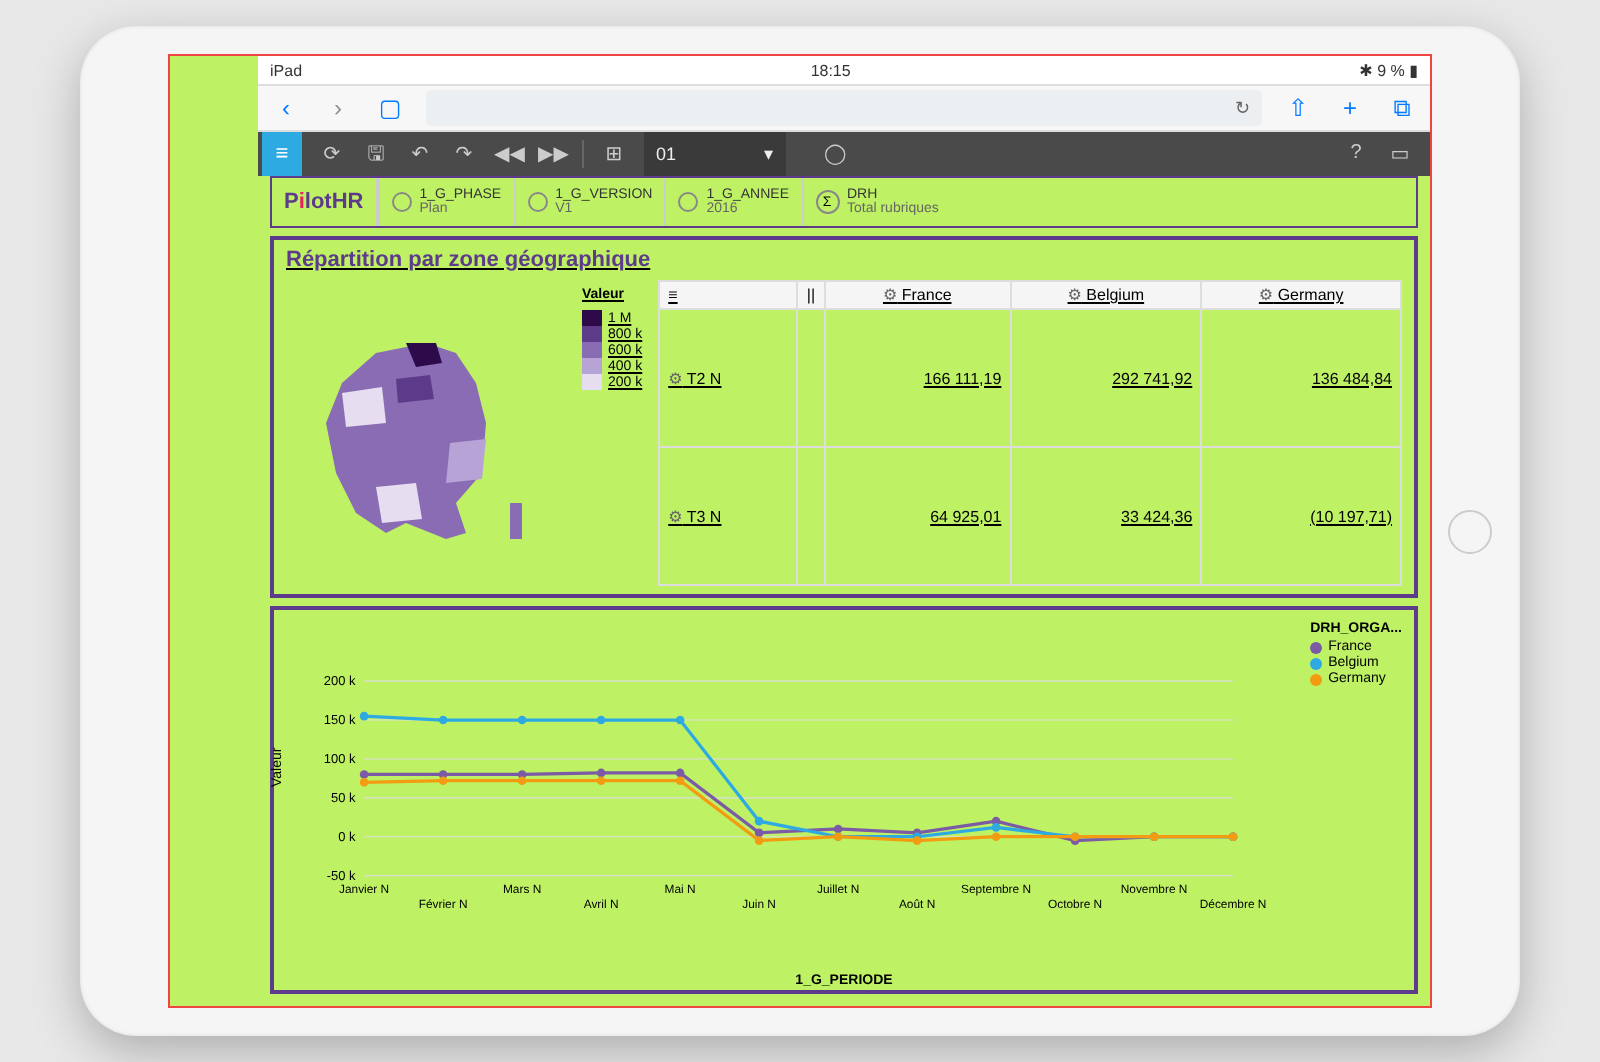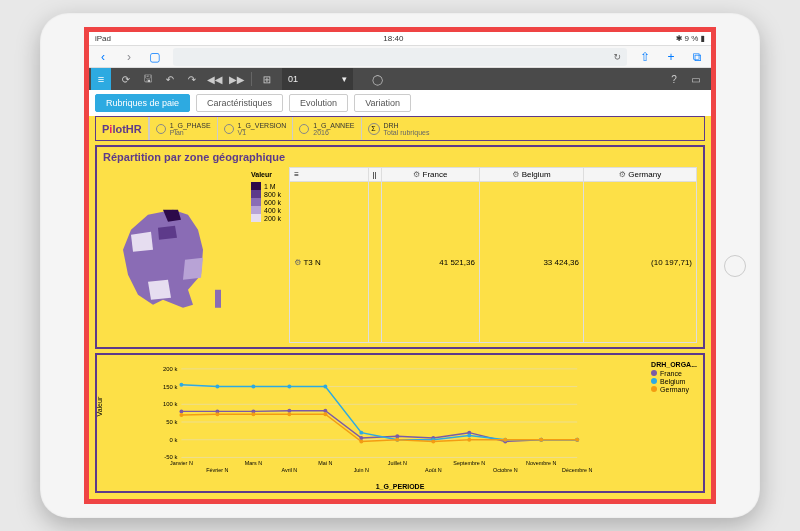--- a/index.html
+++ b/index.html
@@ -27,25 +27,26 @@
     top: 50%;
     transform: translateY(-50%);
     width: 22px;
     height: 22px;
     border: 1px solid #ccc;
     border-radius: 50%;
   }
   .screen {
     width: 100%;
     height: 100%;
-    background: #fde047;
-    border: 5px solid #ef4444;
+    background: #bef264;
+    border: 1px solid #ef4444;
     display: flex;
     flex-direction: column;
     overflow: hidden;
+    padding-left: 44px;
   }
   .status-bar {
     height: 14px;
     background: #fff;
     display: flex;
     align-items: center;
     justify-content: space-between;
     padding: 0 6px;
     font-size: 8px;
     color: #333;
@@ -100,21 +101,21 @@
   .logo .p{color:#5d3a8a} .logo .i{color:#e91e63;} .logo .lot{color:#5d3a8a} .logo .hr{color:#5d3a8a}
   .analyse { background:#5d3a8a; color:#fff; display:flex; align-items:center; padding:0 10px; font-size:9px; }
   .fbox { display:flex; align-items:center; padding:0 6px; border-left:1px solid #ccc; gap:4px; }
   .fbox .ring { width:10px; height:10px; border:1.5px solid #888; border-radius:50%; flex-shrink:0; }
   .fbox .sigma { width:12px; height:12px; border:1.5px solid #888; border-radius:50%; flex-shrink:0; display:flex;align-items:center;justify-content:center;font-size:7px; }
   .fbox .txt { display:flex; flex-direction:column; line-height:1; }
   .fbox .k { font-size:7px; color:#333; }
   .fbox .v { font-size:7px; color:#666; }
   .panel1 {
     margin:4px 6px 0 6px; border:2px solid #5d3a8a; padding:4px 6px;
-    display:flex; flex-direction:column; height:212px;
+    display:flex; flex-direction:column; height:181px;text-decoration:underline;
   }
   .panel1 h3 { font-size:11px; color:#5d3a8a; font-weight:bold; margin-bottom:4px; }
   .p1-body { display:flex; flex:1; gap:8px; }
   .map-area { position:relative; width:140px; }
   .map-svg { width:100%; height:100%; }
   .legend { display:flex; flex-direction:column; gap:2px; font-size:7px; padding-top:4px; }
   .legend-title { font-weight:bold; font-size:7px; margin-bottom:2px;}
   .lg-row { display:flex; align-items:center; gap:3px; }
   .lg-sw { width:10px; height:8px; }
   .tbl { flex:1; font-size:8px; border-collapse:collapse; }
@@ -138,21 +139,21 @@
 </style>
 </head>
 <body>
 
 <div class="ipad">
   <div class="home-btn"></div>
   <div class="screen">
 
     <div class="status-bar">
       <span>iPad</span>
-      <span>18:40</span>
+      <span>18:15</span>
       <span>✱ <span>9 %</span> ▮</span>
     </div>
 
     <div class="browser-bar">
       <span class="bbtn blue">‹</span>
       <span class="bbtn">›</span>
       <span class="bbtn blue">▢</span>
       <div class="addr">
         <span>↻</span>
       </div>
@@ -175,26 +176,20 @@
         <span>01</span>
         <span style="margin-left:40px">▾</span>
       </div>
       <span class="tb-icon" style="margin-left:10px">◯</span>
       <div class="tb-right">
         <span class="tb-icon">?</span>
         <span class="tb-icon">▭</span>
       </div>
     </div>
 
-    <div class="tabs" id="tabs-container">
-        <div class="tab active">Rubriques de paie</div>
-        <div class="tab">Caractéristiques</div>
-        <div class="tab">Evolution</div>
-        <div class="tab">Variation</div>
-      </div>
 
     <div class="filter-row">
       <div class="logo">
         <span class="p">P</span>
           <span class="i">i</span>
           <span class="lot">lot</span>
           <span class="hr">HR</span>
       </div>
       <div id="filters-container" style="display:flex;flex:1">
           <div class="fbox">
@@ -278,23 +273,30 @@
               <tr id="tbl-head">
                 <th>≡</th>
                 <th style="width:8px">||</th>
                 <th><span class="gear">⚙</span> France</th>
                 <th><span class="gear">⚙</span> Belgium</th>
                 <th><span class="gear">⚙</span> Germany</th>
               </tr>
             </thead>
           <tbody id="tbl-body">
               <tr>
+                <td><span class="gear">⚙</span> T2 N</td>
+                <td></td>
+                <td>166 111,19</td>
+                <td>292 741,92</td>
+                <td>136 484,84</td>
+              </tr>
+              <tr>
                 <td><span class="gear">⚙</span> T3 N</td>
                 <td></td>
-                <td>41 521,36</td>
+                <td>64 925,01</td>
                 <td>33 424,36</td>
                 <td>(10 197,71)</td>
               </tr>
             </tbody>
         </table>
       </div>
     </div>
 
     <div class="panel2">
       <div class="ylabel">Valeur</div>

